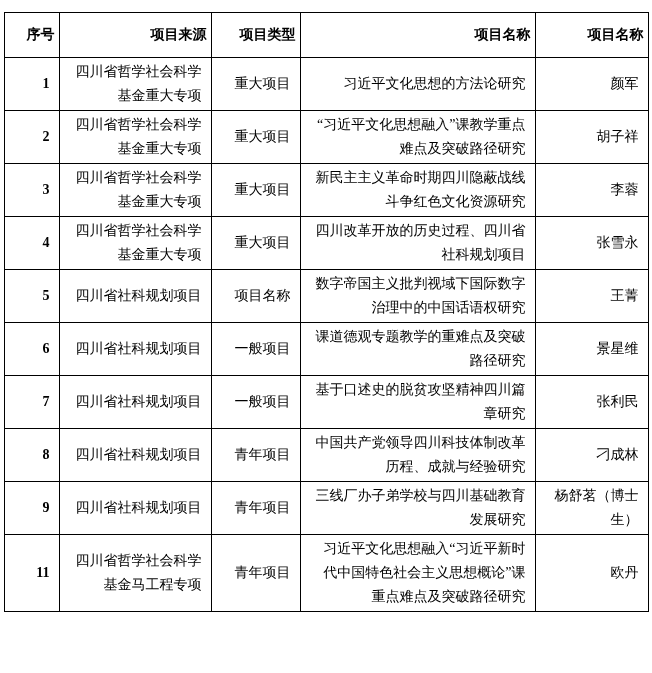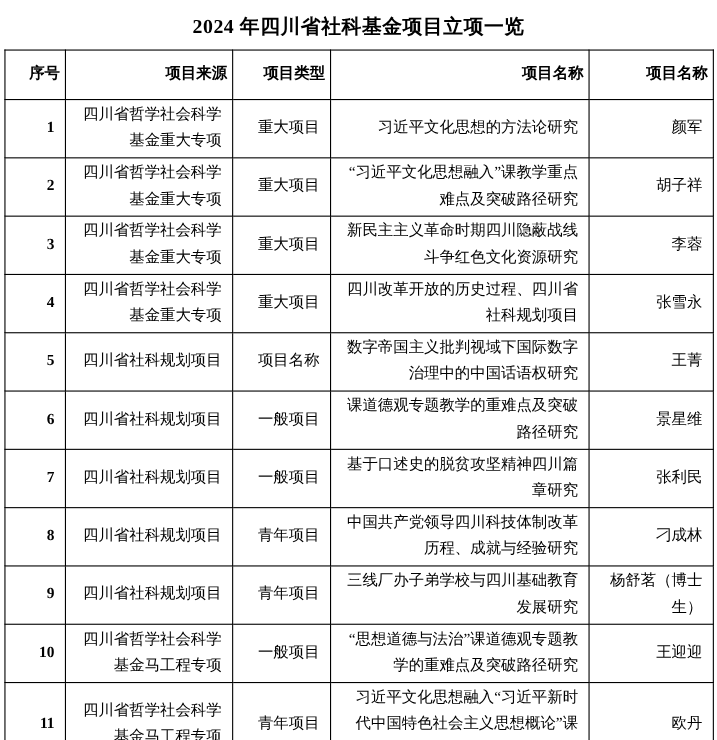--- a/index.html
+++ b/index.html
@@ -53,21 +53,20 @@
   col.c-source { width: 152px; }
   col.c-type   { width: 89px;  }
   col.c-name   { width: 235px; }
   col.c-leader { width: 113px; }
   td.cell-no { font-weight: bold; font-size: 14px; }
 </style>
 </head>
 <body>
 
 <div class="page">
-  <h1 class="title">2024 年四川省社科基金项目立项一览</h1>
 
   <table class="projects">
     <colgroup>
       <col class="c-no">
       <col class="c-source">
       <col class="c-type">
       <col class="c-name">
       <col class="c-leader">
     </colgroup>
     <thead>
@@ -137,27 +136,20 @@
     <td class="cell-leader">刁成林</td>
   </tr>
         <tr>
     <td class="cell-no">9</td>
     <td class="cell-source">四川省社科规划项目</td>
     <td class="cell-type">青年项目</td>
     <td class="cell-name">三线厂办子弟学校与四川基础教育发展研究</td>
     <td class="cell-leader">杨舒茗（博士生）</td>
   </tr>
         <tr>
-    <td class="cell-no">10</td>
-    <td class="cell-source">四川省哲学社会科学基金马工程专项</td>
-    <td class="cell-type">一般项目</td>
-    <td class="cell-name">“思想道德与法治”课道德观专题教学的重难点及突破路径研究</td>
-    <td class="cell-leader">王迎迎</td>
-  </tr>
-        <tr>
     <td class="cell-no">11</td>
     <td class="cell-source">四川省哲学社会科学基金马工程专项</td>
     <td class="cell-type">青年项目</td>
     <td class="cell-name">习近平文化思想融入“习近平新时代中国特色社会主义思想概论”课重点难点及突破路径研究</td>
     <td class="cell-leader">欧丹</td>
   </tr>
       </tbody>
   </table>
 </div>
 

